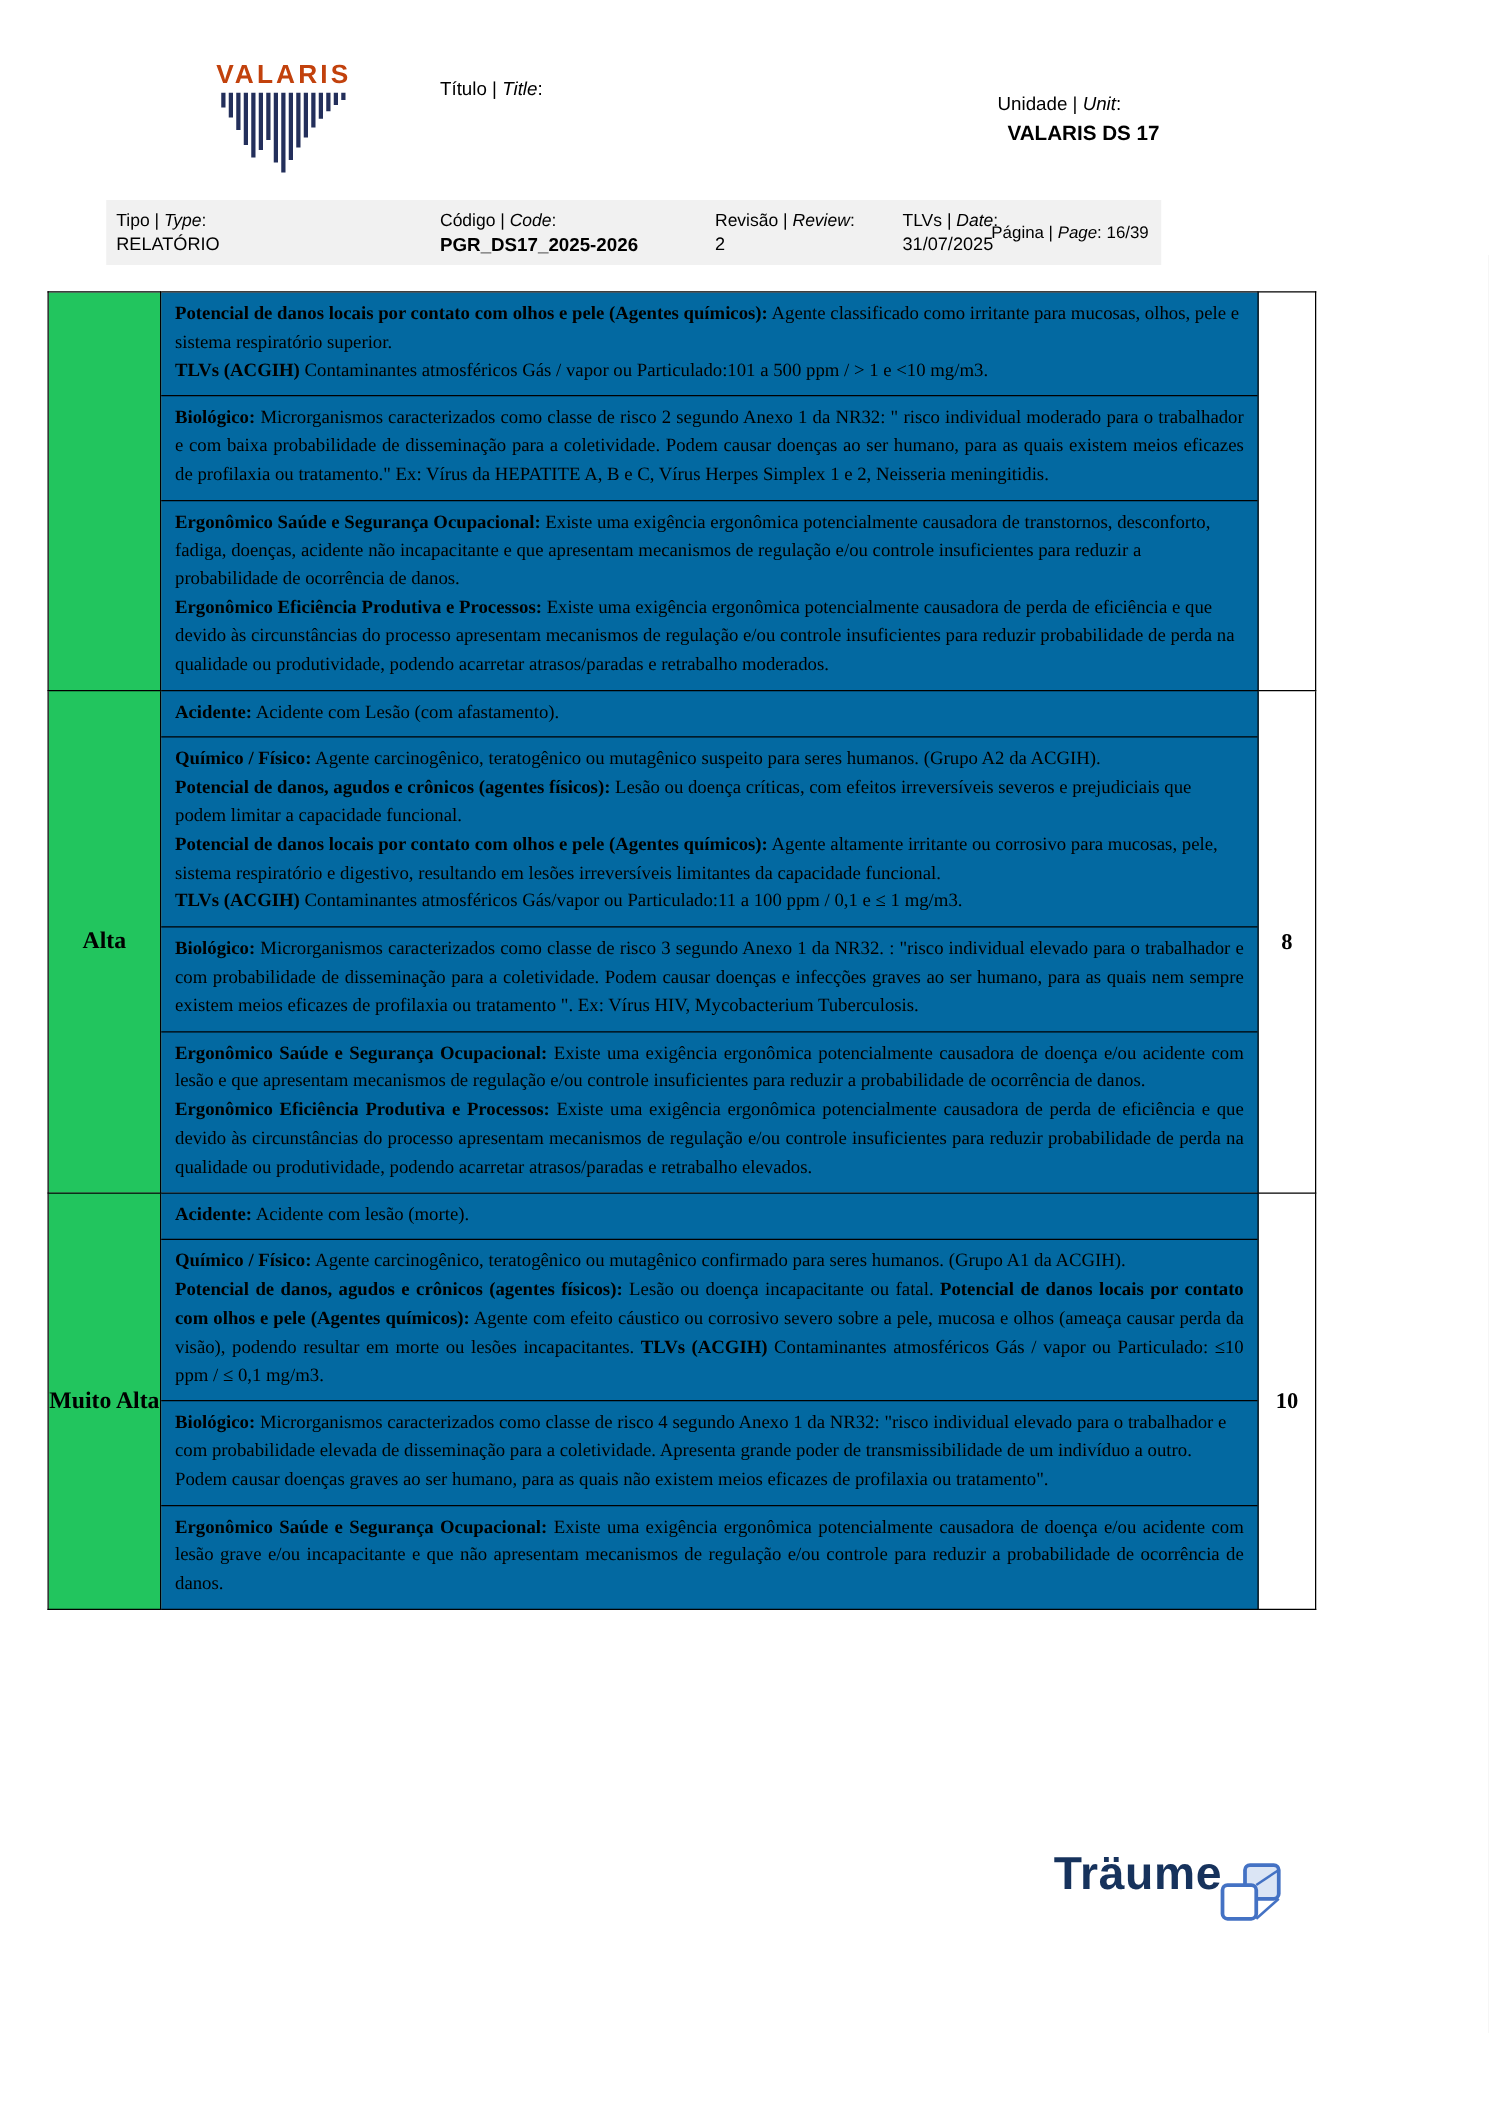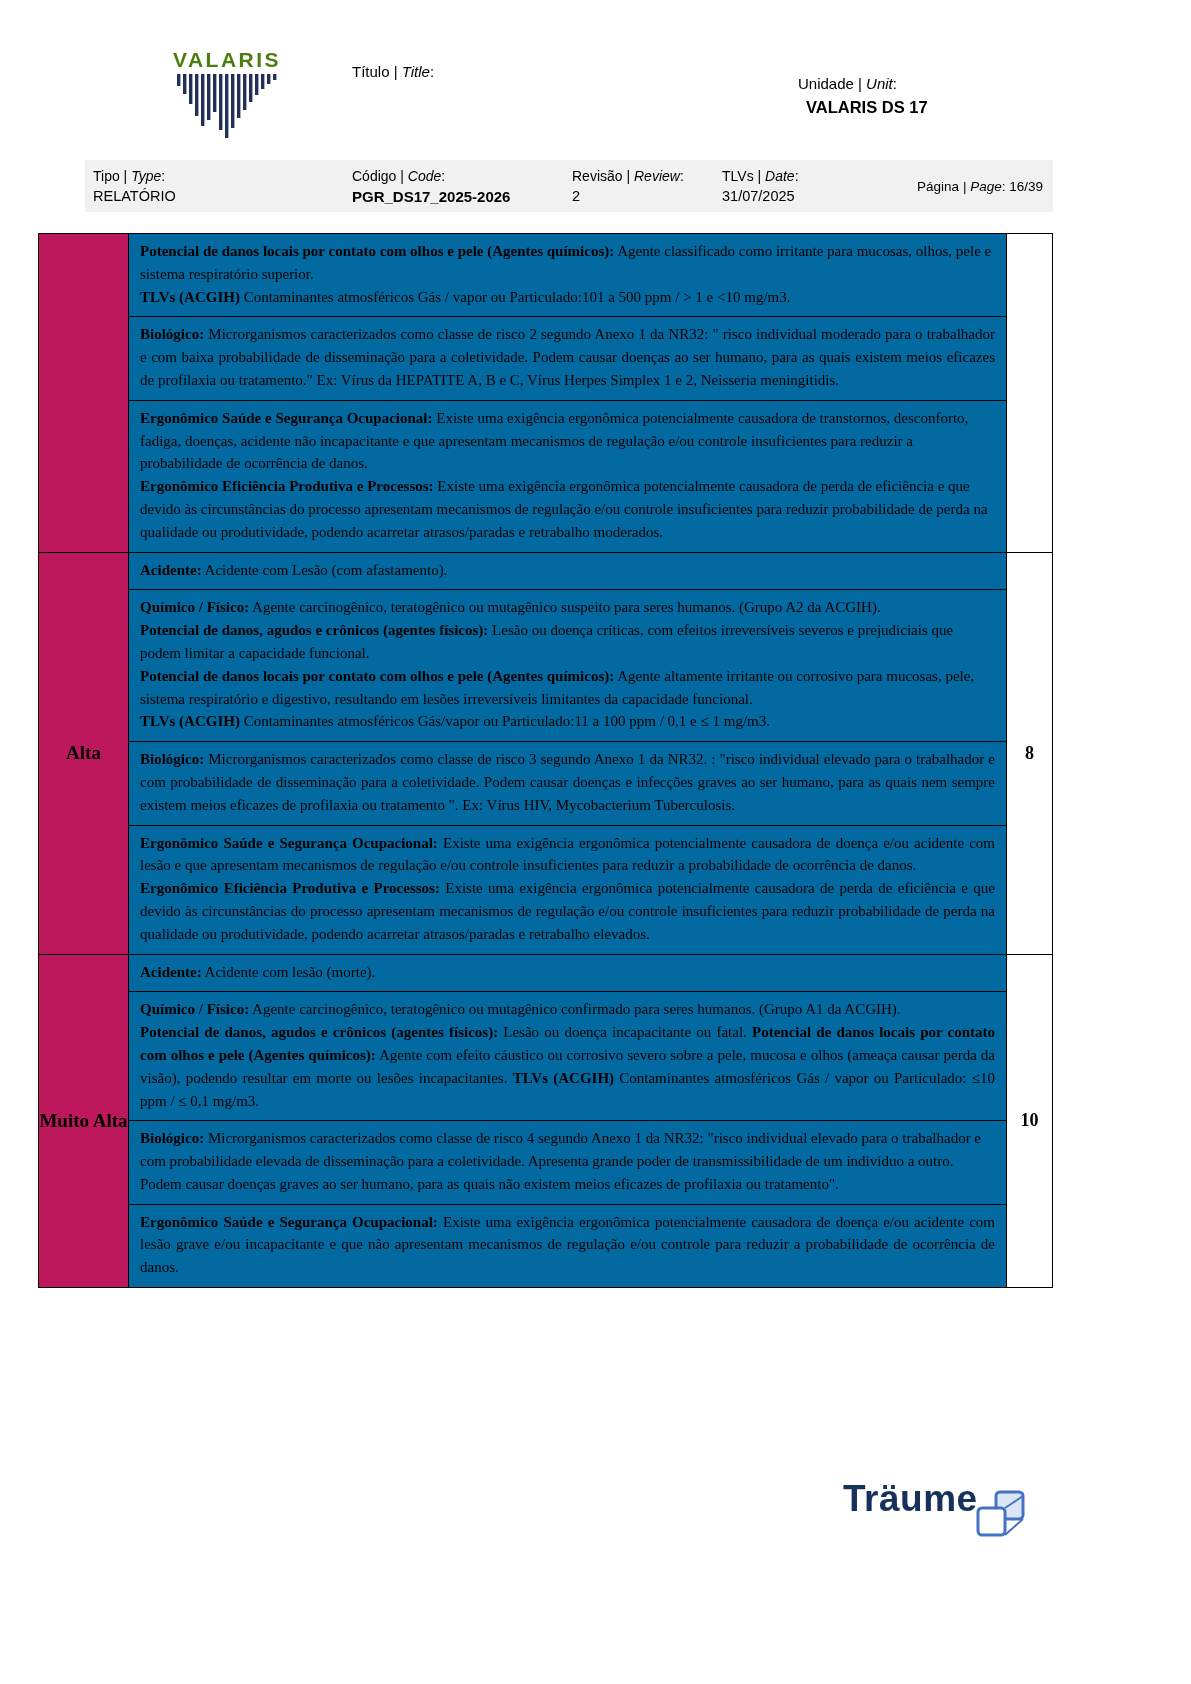--- a/index.html
+++ b/index.html
@@ -7,44 +7,44 @@
     position:relative;
     width:1191px;height:1684px;
     background:#ffffff;
     font-family:"Liberation Sans", sans-serif;
     color:#000;
     margin:0 auto;
     overflow:hidden;
   }
   
   .logo{position:absolute;left:172px;top:48px;width:110px;text-align:center;}
-  .logo-text{font-weight:bold;font-size:21px;letter-spacing:2.5px;color:#4d7c0f;font-family:"Liberation Sans",sans-serif;}
+  .logo-text{font-weight:bold;font-size:21px;letter-spacing:2.5px;color:#c2410c;font-family:"Liberation Sans",sans-serif;}
   .logo-bars{margin-top:2px;}
   .title-block{position:absolute;left:352px;top:62px;width:440px;}
   .hdr-label{font-size:15px;line-height:1.3;}
   .hdr-label em{font-style:italic;}
   .title-value{font-weight:bold;font-size:16.5px;line-height:1.5;margin-top:2px;}
   .unit-block{position:absolute;left:798px;top:74px;width:210px;}
   .unit-value{font-weight:bold;font-size:16.5px;margin-top:4px;margin-left:8px;}
   
   .meta-band{
-    position:absolute;left:85px;top:160px;width:968px;height:52px;
+    position:absolute;left:85px;top:160px;width:844px;height:52px;
     background:#f1f1f1;
   }
   .meta-field{position:absolute;top:6px;font-size:14px;line-height:1.45;}
   .meta-field .val{font-size:14.5px;}
   .meta-field .val.bold{font-weight:bold;font-size:15px;text-align:center;}
   .meta-page{position:absolute;right:10px;top:50%;transform:translateY(-50%);font-size:13.5px;}
   
   .table-wrap{position:absolute;left:38px;top:233px;width:1015px;}
   table.risk{border-collapse:collapse;width:100%;table-layout:fixed;
     font-family:"Liberation Serif", serif;}
   table.risk td{border:1.5px solid #000;padding:0;vertical-align:middle;}
   .label-cell{
-    background:#be185d;text-align:center;font-weight:bold;font-size:19px;
+    background:#22c55e;text-align:center;font-weight:bold;font-size:19px;
     padding:4px 6px;line-height:1.4;
   }
   .content-cell{background:#0369a1;}
   .sub-cell{border-bottom:1.5px solid #000;padding:6px 11px 8px 11px;}
   .sub-cell:last-child{border-bottom:none;}
   .sub-cell p{margin:0;font-size:15px;line-height:1.52;}
   .sub-cell.justify p{text-align:justify;}
   .score-cell{text-align:center;font-weight:bold;font-size:18px;background:#fff;}
   
   .footer-brand{position:absolute;left:843px;top:1478px;display:flex;align-items:flex-start;}

